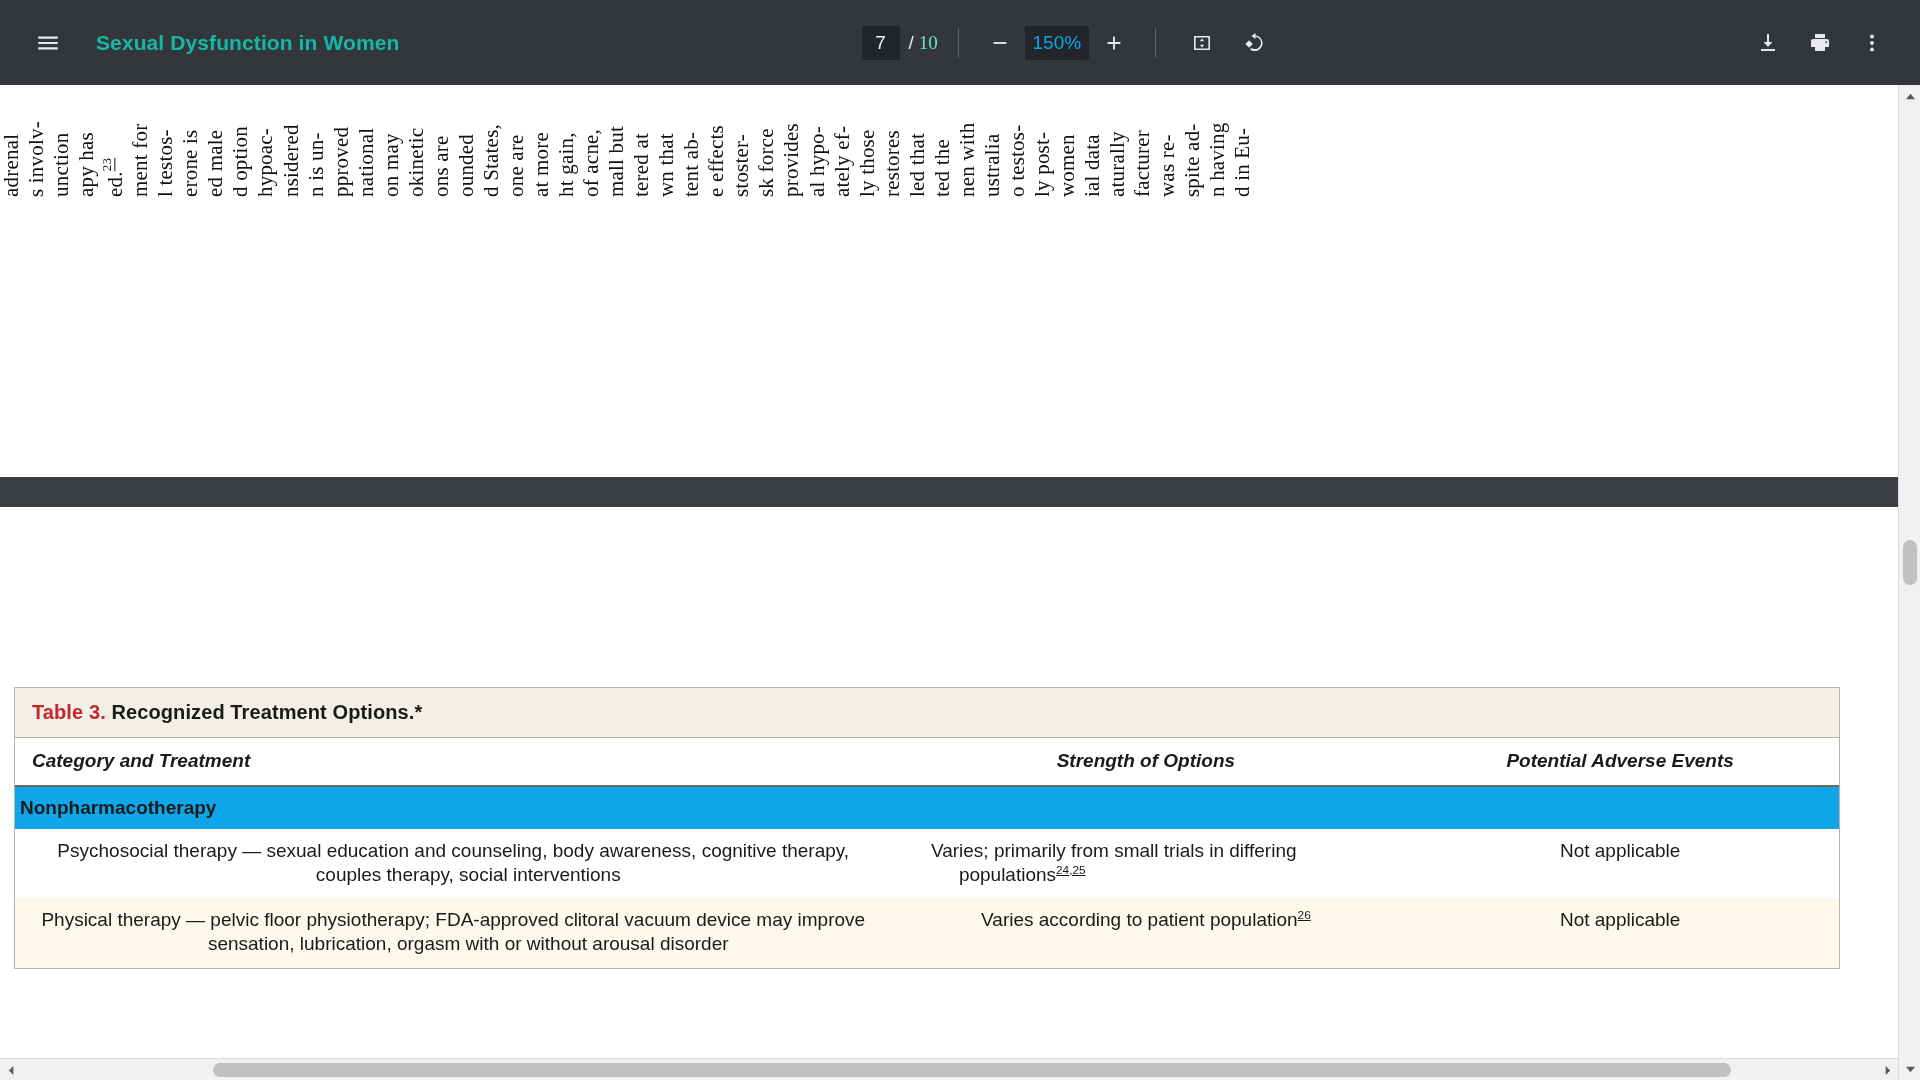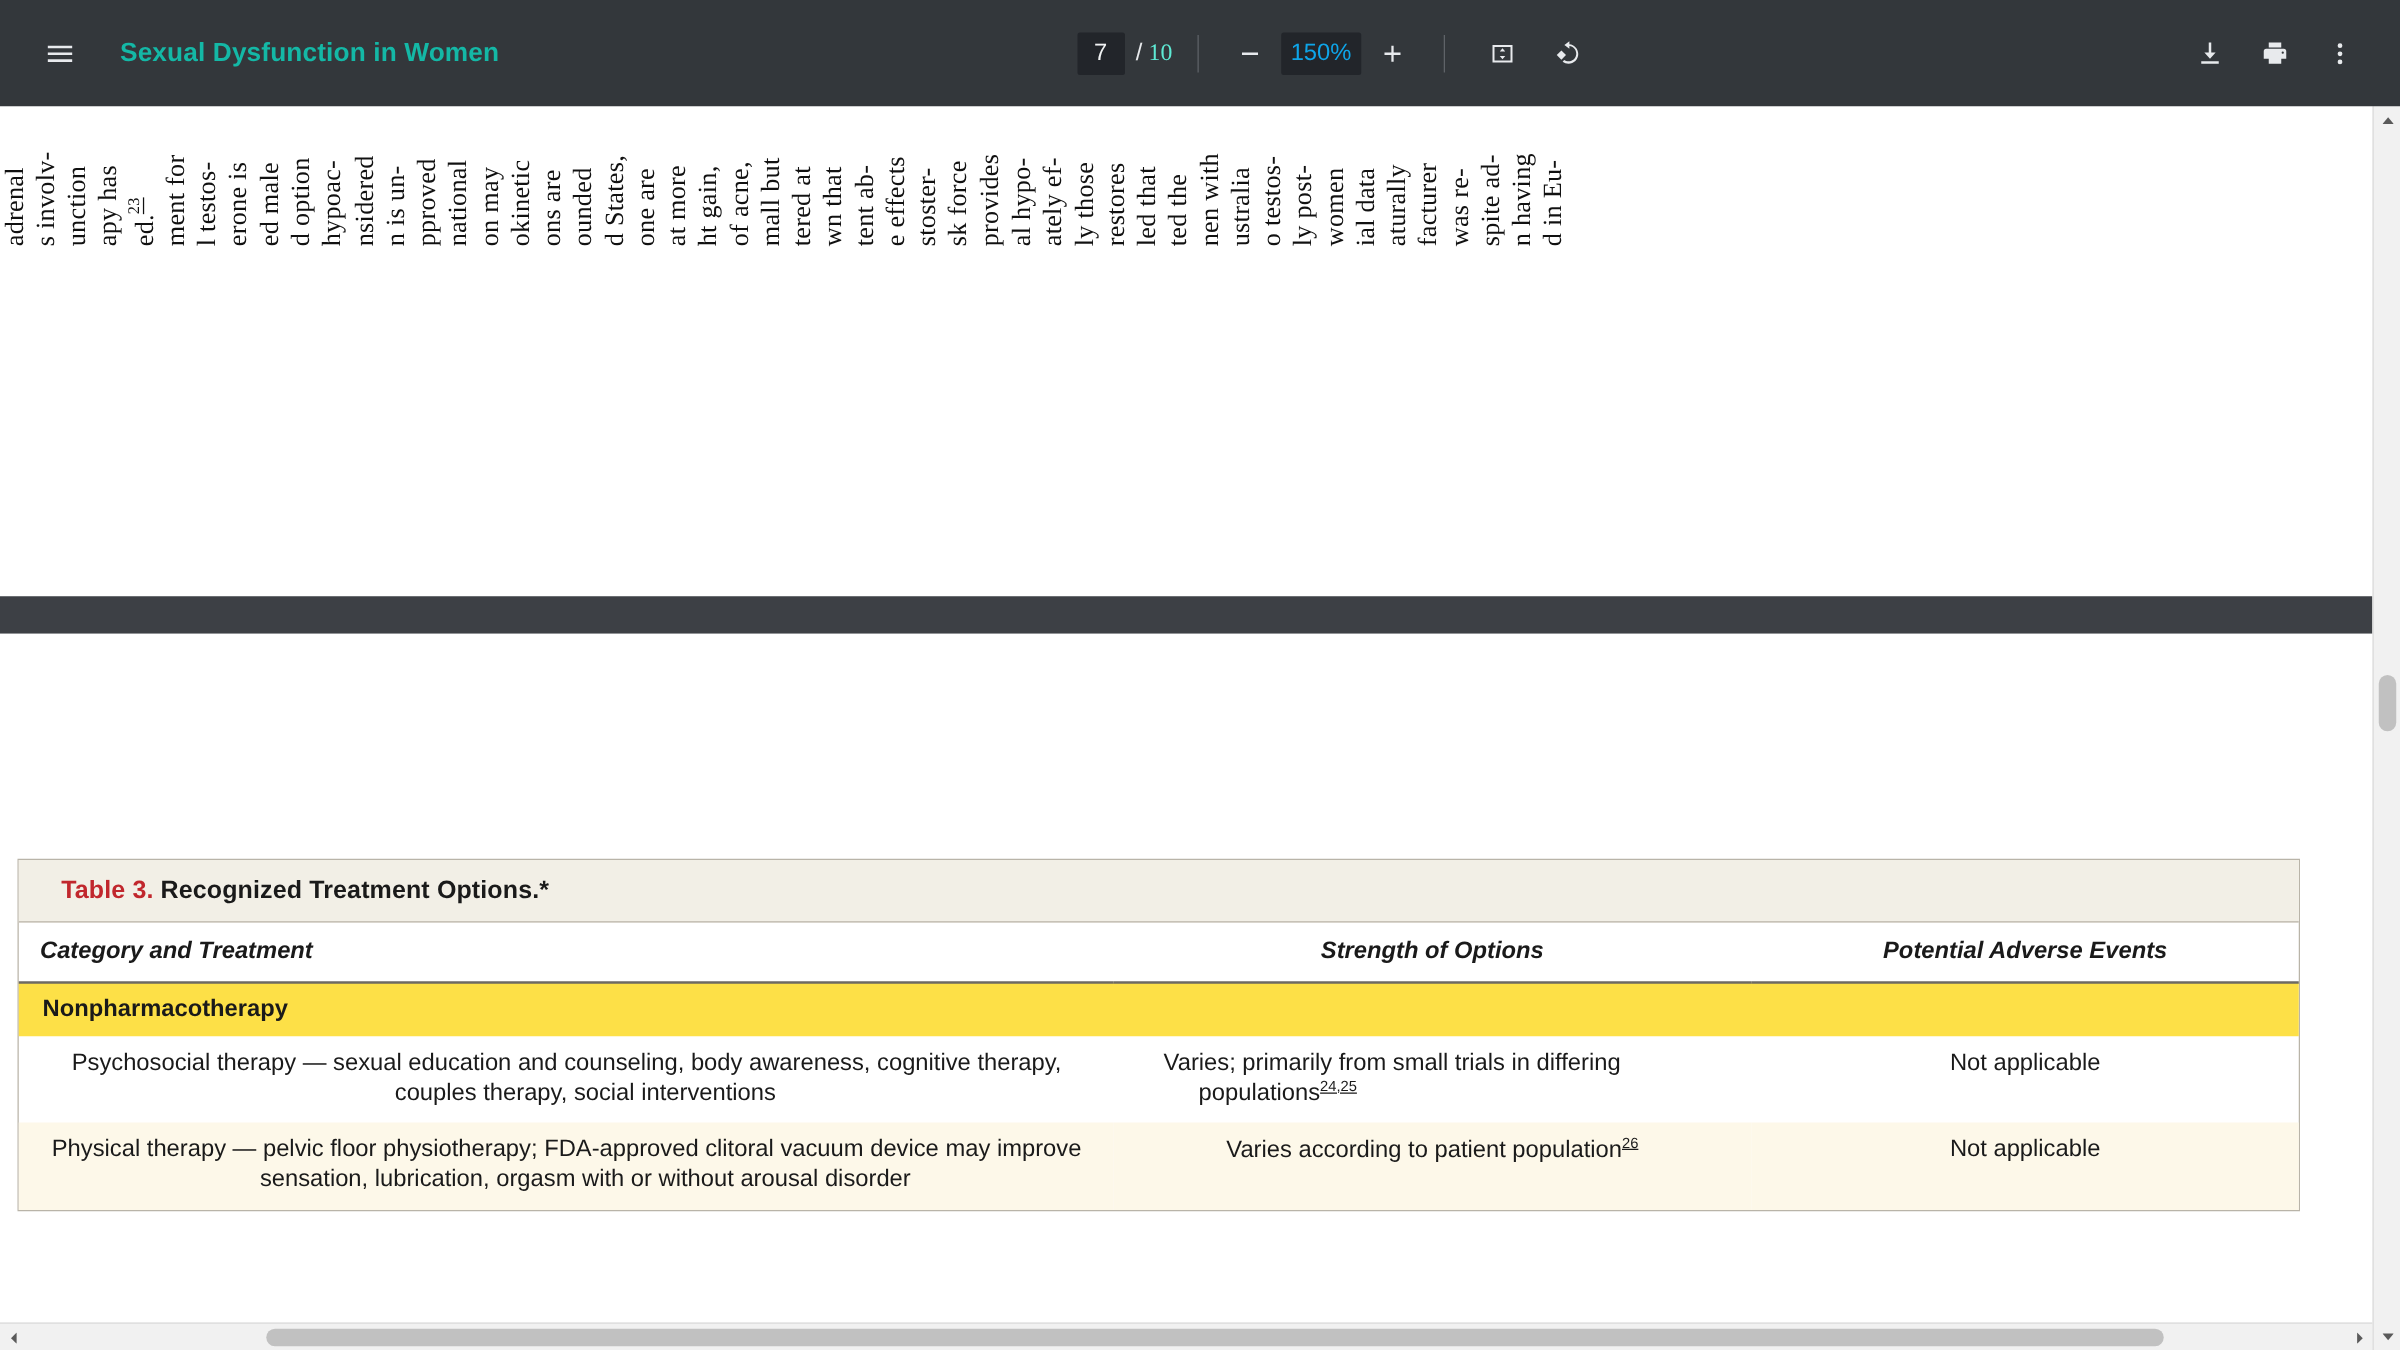--- a/index.html
+++ b/index.html
@@ -144,21 +144,21 @@
     left: 14px;
     top: 180px;
     width: 1826px;
     border: 1px solid #b9b4a8;
     background: #ffffff;
     font-family: "Liberation Sans", sans-serif;
   }
   #table-caption {
     background: #f2efe6;
     border-bottom: 1px solid #b9b4a8;
-    padding: 13px 0 13px 34px;
+    padding: 13px 0 13px 17px;
     font-size: 20px;
     font-weight: bold;
     color: #1a1a1a;
     letter-spacing: .1px;
   }
   #table-caption .tbl-num { color: #c1272d; }
 
   table.t3 {
     width: 100%;
     border-collapse: collapse;
@@ -174,25 +174,25 @@
     color: #1a1a1a;
     padding: 12px 10px 13px 10px;
     border-bottom: 2px solid #6d6a63;
     text-align: center;
     vertical-align: bottom;
     font-style: italic;
   }
   table.t3 thead th.left { text-align: left; padding-left: 17px; }
 
   tr.section-row td {
-    background: #fde047;
+    background: #0ea5e9;
     font-size: 19px;
     font-weight: bold;
     color: #1a1a1a;
-    padding: 10px 10px 10px 19px;
+    padding: 10px 10px 10px 5px;
   }
   tr.data-row td {
     font-size: 19px;
     color: #1a1a1a;
     padding: 10px 10px 12px 10px;
     vertical-align: top;
     line-height: 1.24;
     text-align: center;
   }
   tr.data-row td.cat {

